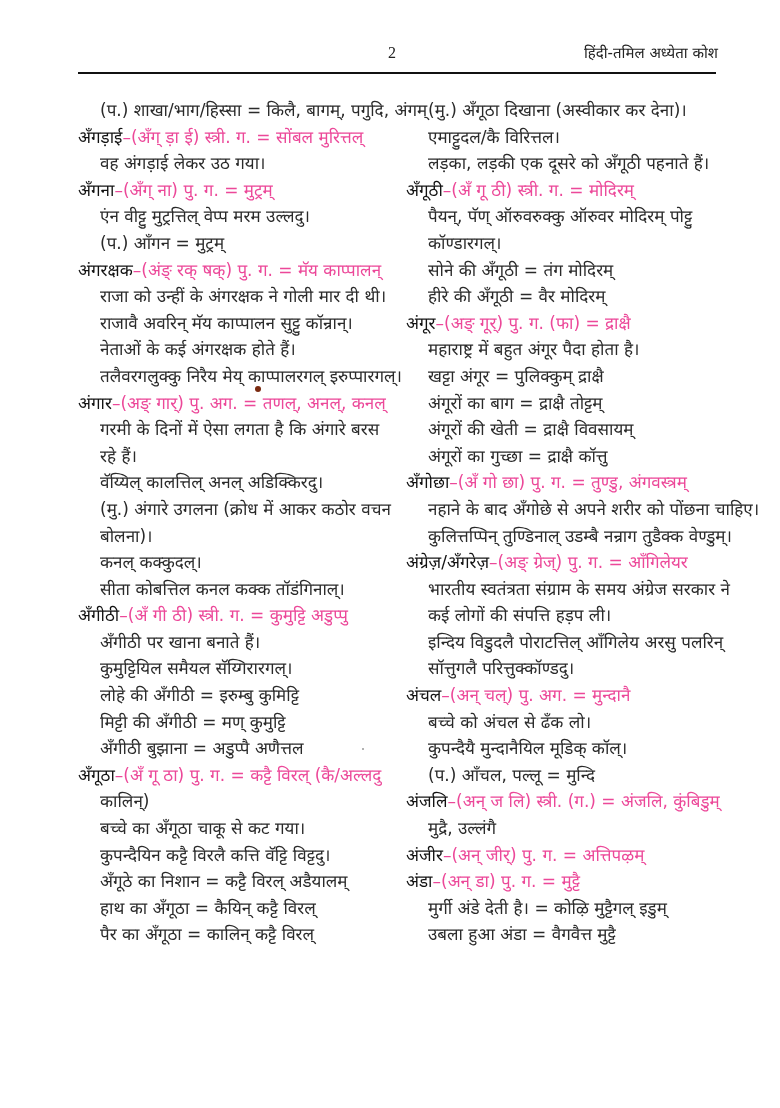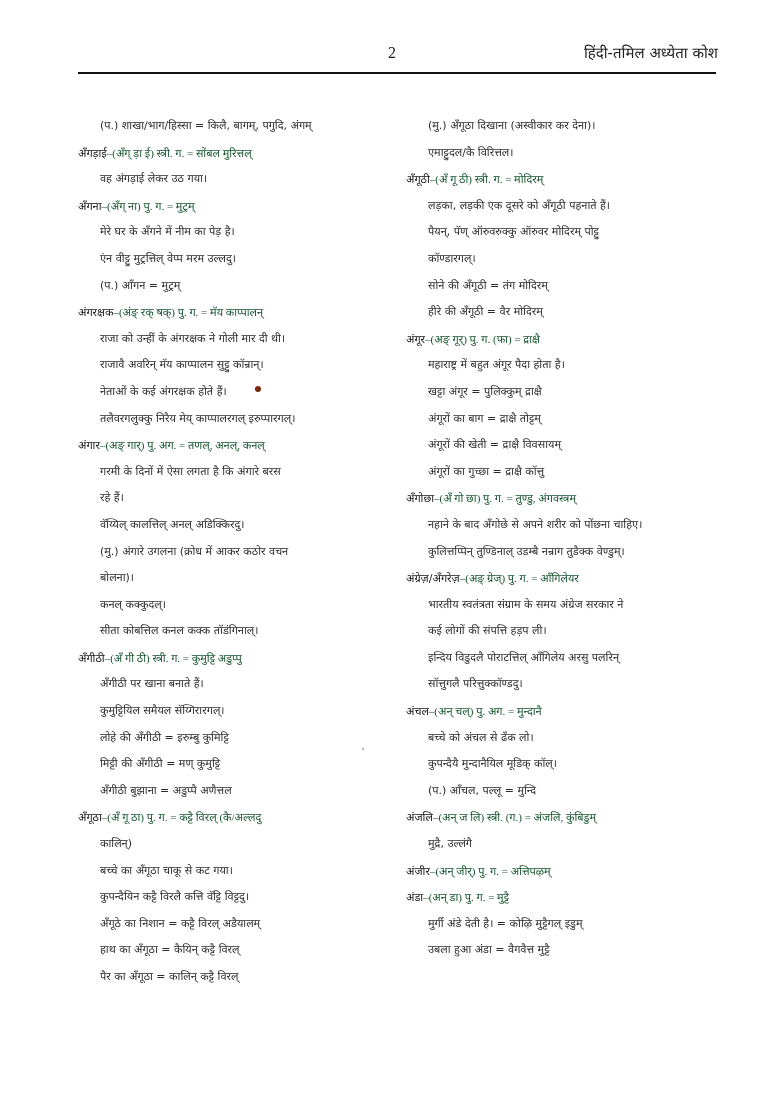--- a/index.html
+++ b/index.html
@@ -12,48 +12,47 @@
     font-family: "Liberation Serif", serif; color: #222;
   }
   .running-title {
     position: absolute; right: 62px; top: 42px; font-size: 15px; color: #222;
     font-family: "DejaVu Sans", sans-serif;
   }
   .header-rule {
     position: absolute; left: 78px; top: 72px; width: 638px; height: 0;
     border-top: 2.5px solid #111;
   }
-  .column { position: absolute; top: 97px; width: 335px; font-size: 11px; font-family: "DejaVu Sans", sans-serif; margin-top: 16px; }
+  .column { position: absolute; top: 97px; width: 335px; font-size: 17px; font-family: "DejaVu Sans", sans-serif; }
   .col-left { left: 78px; }
   .col-right { left: 406px; }
   .line { height: 26.6px; line-height: 26.6px; white-space: nowrap; overflow: visible; }
   .indent { padding-left: 22px; }
   .head { font-weight: normal; color: #111; }
-  .rest { color: #14532d; font-family: Liberation Serif, serif; }
+  .rest { color: #ec4899; }
   .ex { color: #2a2a2a; }
   .ink-dot {
     position: absolute; left: 255px; top: 386px; width: 6px; height: 6px; border-radius: 50%;
     background: #7a2a10;
   }
   .speck { position: absolute; left: 362px; top: 748px; width: 2px; height: 2px; background: #999; border-radius: 50%; }
 </style>
 </head>
 <body>
 
 <div>
   <div class="page-number">2</div>
   <div class="running-title">हिंदी-तमिल अध्येता कोश</div>
   <div class="header-rule"></div>
 
   <div class="column col-left" id="col-left">
       <div class="line indent"><span class="ex">(प.) शाखा/भाग/हिस्सा = किलै, बागम्, पगुदि, अंगम्</span></div>
       <div class="line"><span class="head">अँगड़ाई</span><span class="rest">–(अँग् ड़ा ई) स्त्री. ग. = सोंबल मुरित्तल्</span></div>
       <div class="line indent"><span class="ex">वह अंगड़ाई लेकर उठ गया।</span></div>
       <div class="line"><span class="head">अँगना</span><span class="rest">–(अँग् ना) पु. ग. = मुट्रम्</span></div>
-      <div class="line indent"><span class="ex">मेरे घर के अँगने में नीम का पेड़ है।</span></div>
       <div class="line indent"><span class="ex">एंन वीट्टु मुट्रत्तिल् वेप्प मरम उल्लदु।</span></div>
       <div class="line indent"><span class="ex">(प.) आँगन = मुट्रम्</span></div>
       <div class="line"><span class="head">अंगरक्षक</span><span class="rest">–(अंङ् रक् षक्) पु. ग. = मॅय काप्पालन्</span></div>
       <div class="line indent"><span class="ex">राजा को उन्हीं के अंगरक्षक ने गोली मार दी थी।</span></div>
       <div class="line indent"><span class="ex">राजावै अवरिन् मॅय काप्पालन सुट्टु कॉन्रान्।</span></div>
       <div class="line indent"><span class="ex">नेताओं के कई अंगरक्षक होते हैं।</span></div>
       <div class="line indent"><span class="ex">तलैवरगलुक्कु निरैय मेय् काप्पालरगल् इरुप्पारगल्।</span></div>
       <div class="line"><span class="head">अंगार</span><span class="rest">–(अङ् गार्) पु. अग. = तणल्, अनल्, कनल्</span></div>
       <div class="line indent"><span class="ex">गरमी के दिनों में ऐसा लगता है कि अंगारे बरस</span></div>
       <div class="line indent"><span class="ex">रहे हैं।</span></div>
@@ -72,22 +71,22 @@
       <div class="line indent"><span class="ex">कालिन्)</span></div>
       <div class="line indent"><span class="ex">बच्चे का अँगूठा चाकू से कट गया।</span></div>
       <div class="line indent"><span class="ex">कुपन्दैयिन कट्टै विरलै कत्ति वॅट्टि विट्टदु।</span></div>
       <div class="line indent"><span class="ex">अँगूठे का निशान = कट्टै विरल् अडैयालम्</span></div>
       <div class="line indent"><span class="ex">हाथ का अँगूठा = कैयिन् कट्टै विरल्</span></div>
       <div class="line indent"><span class="ex">पैर का अँगूठा = कालिन् कट्टै विरल्</span></div>
     </div>
   <div class="column col-right" id="col-right">
       <div class="line indent"><span class="ex">(मु.) अँगूठा दिखाना (अस्वीकार कर देना)।</span></div>
       <div class="line indent"><span class="ex">एमाट्टुदल/कै विरित्तल।</span></div>
+      <div class="line indent"><span class="ex">लड़का, लड़की एक दूसरे को अँगूठी पहनाते हैं।</span></div>
       <div class="line"><span class="head">अँगूठी</span><span class="rest">–(अँ गू ठी) स्त्री. ग. = मोदिरम्</span></div>
-      <div class="line indent"><span class="ex">लड़का, लड़की एक दूसरे को अँगूठी पहनाते हैं।</span></div>
       <div class="line indent"><span class="ex">पैयन्, पॅण् ऑरुवरुक्कु ऑरुवर मोदिरम् पोट्टु</span></div>
       <div class="line indent"><span class="ex">कॉण्डारगल्।</span></div>
       <div class="line indent"><span class="ex">सोने की अँगूठी = तंग मोदिरम्</span></div>
       <div class="line indent"><span class="ex">हीरे की अँगूठी = वैर मोदिरम्</span></div>
       <div class="line"><span class="head">अंगूर</span><span class="rest">–(अङ् गूर्) पु. ग. (फा) = द्राक्षै</span></div>
       <div class="line indent"><span class="ex">महाराष्ट्र में बहुत अंगूर पैदा होता है।</span></div>
       <div class="line indent"><span class="ex">खट्टा अंगूर = पुलिक्कुम् द्राक्षै</span></div>
       <div class="line indent"><span class="ex">अंगूरों का बाग = द्राक्षै तोट्टम्</span></div>
       <div class="line indent"><span class="ex">अंगूरों की खेती = द्राक्षै विवसायम्</span></div>
       <div class="line indent"><span class="ex">अंगूरों का गुच्छा = द्राक्षै कॉत्तु</span></div>

